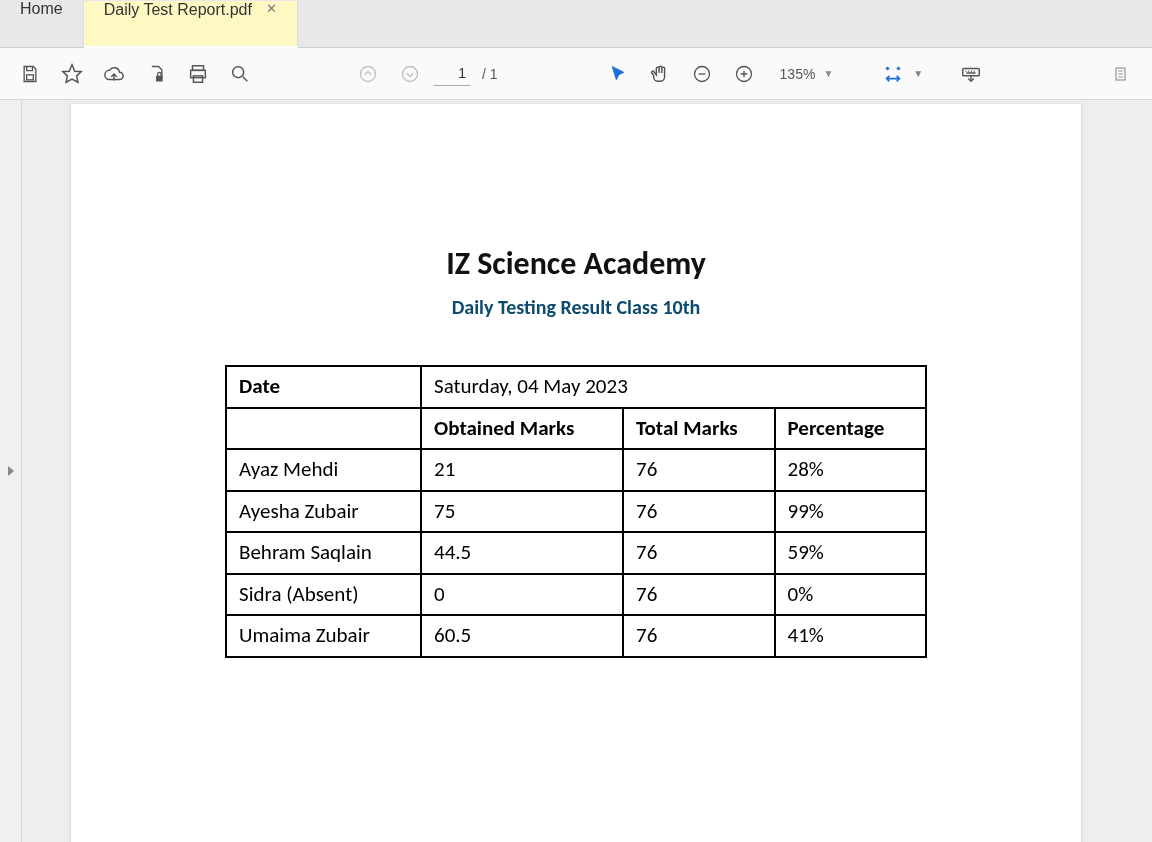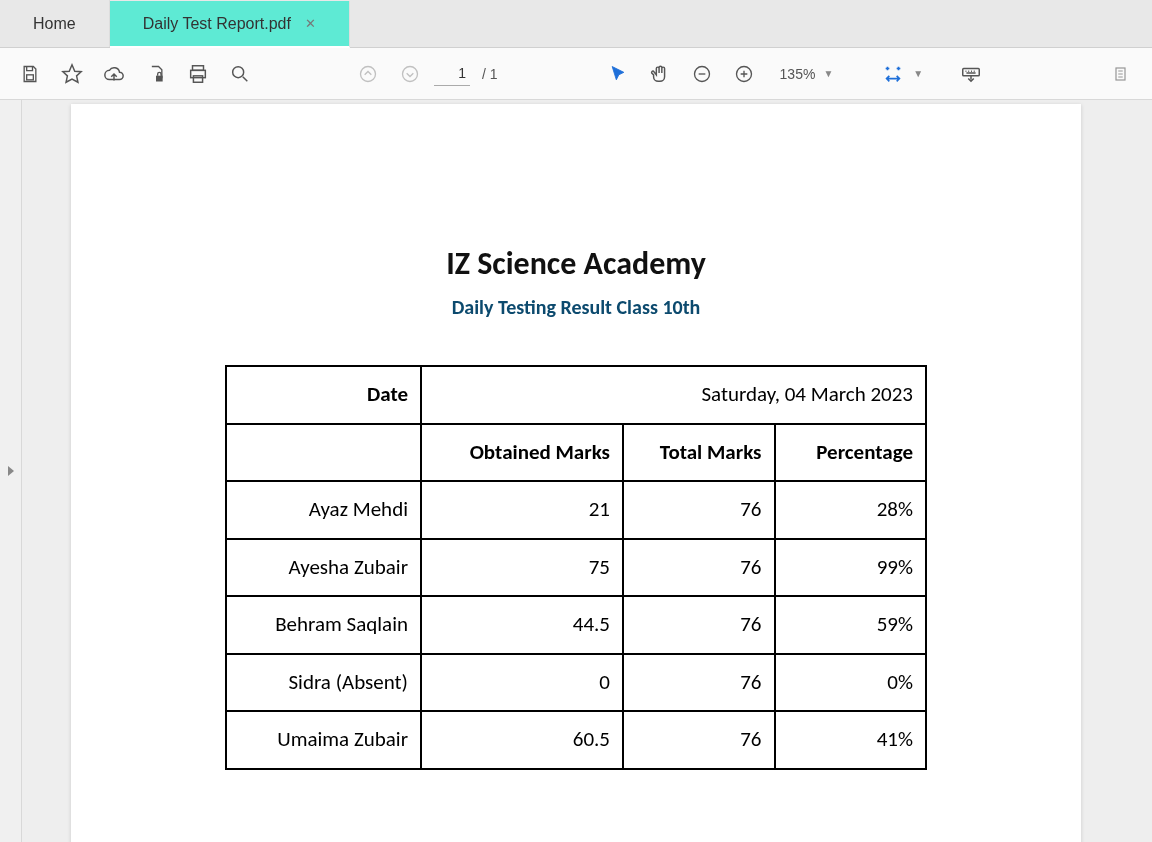--- a/index.html
+++ b/index.html
@@ -13,29 +13,29 @@
   }
   .tab-bar {
     height: 48px;
     background: #e8e8e8;
     display: flex;
     align-items: stretch;
     border-bottom: 1px solid #d0d0d0;
   }
   .tab {
     display: flex;
-    align-items: center;
-    padding: 0 33px;
+    align-items: flex-start;
+    padding: 0 20px;
     font-size: 16px;
     color: #333;
     cursor: pointer;
     border-right: 1px solid #ddd;
   }
   .tab.active {
-    background: #5eead4;
+    background: #fef9c3;
     border-bottom: 2px solid #fff;
     position: relative;
     bottom: -1px;
   }
   .tab .close {
     margin-left: 14px;
     font-size: 13px;
     color: #777;
   }
   .toolbar {
@@ -140,22 +140,22 @@
     margin-bottom: 46px;
   }
   table.report {
     border-collapse: collapse;
     margin: 0 auto;
     font-family: "Calibri", "Segoe UI", Arial, sans-serif;
     font-size: 21px;
   }
   table.report td, table.report th {
     border: 2px solid #000;
-    padding: 12px 12px;
-    text-align: right;
+    padding: 4px 12px;
+    text-align: left;
     line-height: 1.5;
   }
   table.report th { font-weight: 700; }
   svg { display: block; }
 </style>
 </head>
 <body>
 
 <div class="tab-bar">
   <div class="tab">
@@ -286,21 +286,21 @@
       <div class="tri"></div>
     </div>
   <div class="page">
     <div class="doc-title">IZ Science Academy</div>
     <div class="doc-subtitle">Daily Testing Result Class 10th</div>
 
     <table class="report">
       <tbody>
           <tr>
         <th style="width:195px">Date</th>
-        <td colspan="3" style="width:505px">Saturday, 04 March 2023</td>
+        <td colspan="3" style="width:505px">Saturday, 04 May 2023</td>
       </tr>
       <tr>
         <th></th>
         <th style="width:200px">Obtained Marks</th>
         <th style="width:150px">Total Marks</th>
         <th style="width:150px">Percentage</th>
       </tr>
       <tr>
         <td>Ayaz Mehdi</td>
         <td>21</td>

